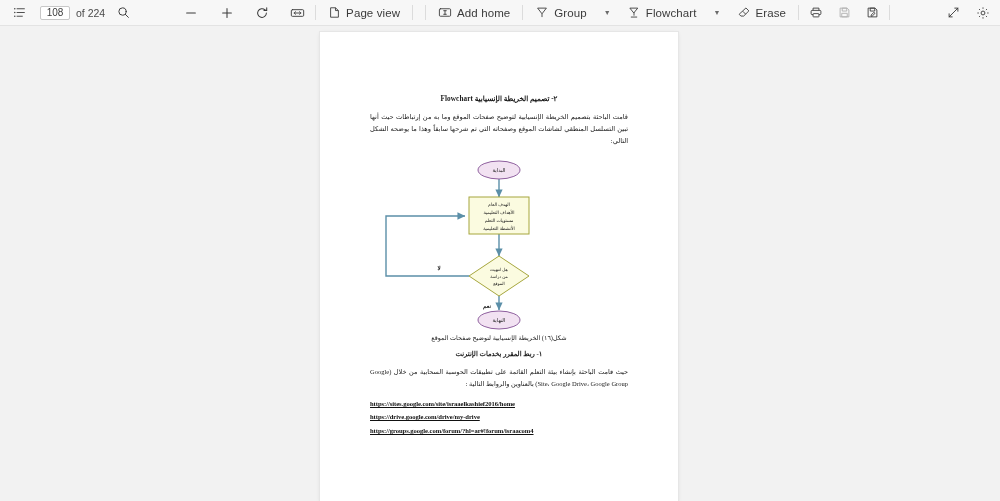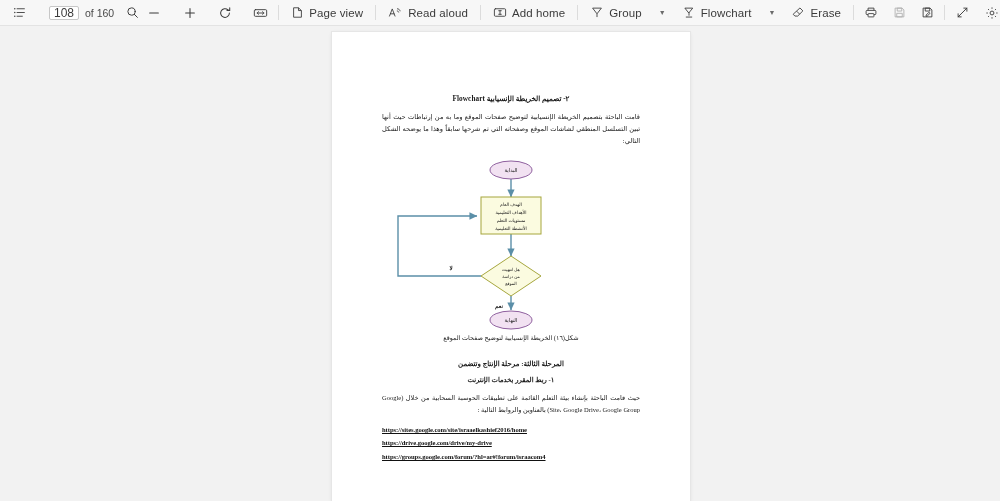--- a/index.html
+++ b/index.html
@@ -37,39 +37,39 @@
   }
   .tb-btn.labeled { padding: 0 6px; gap: 5px; }
   .tb-btn .lbl { font-size: 11.5px; white-space: nowrap; letter-spacing: .1px; }
 
   .page-field {
     width: 30px; height: 14px;
     border: 1px solid #c7c7c7;
     background: #fff;
     border-radius: 2px;
     display: flex; align-items: center; justify-content: center;
-    font-size: 12px; color: #3b3b3b;
-    margin-left: 19px;
+    font-size: 10px; color: #3b3b3b;
+    margin-left: 10px;
   }
   .page-of {
     font-size: 10.5px; color: #4a4a4a;
     margin-left: 6px; white-space: nowrap;
   }
   .tb-sep {
     width: 1px; height: 15px;
     background: #dcdcdc;
     margin: 0 6px;
   }
   .caret { font-size: 7px; color: #6b6b6b; margin-left: 1px; }
   svg { display: block; }
 
   
   .viewer {
     position: absolute;
-    top: 26px; left: 12px;
+    top: 26px; left: 0;
     width: 941px; height: 475px;
     background: #f2f2f2;
     padding-left: 36px;
   }
 
   
   .page {
     position: absolute;
     left: 320px; top: 6px;
     width: 358px; height: 470px;
@@ -183,21 +183,21 @@
           <line x1="5" y1="3.4" x2="14" y2="3.4"></line>
           <line x1="5" y1="8" x2="14" y2="8"></line>
           <line x1="5" y1="12.6" x2="11.5" y2="12.6"></line>
         </svg>
       </span>
     </div>
 
     <div class="page-field">
       <span>108</span>
     </div>
-    <div class="page-of">of 160</div>
+    <div class="page-of">of 224</div>
 
     <div class="tb-btn" style="margin-left:7px;">
       <span>
         <svg width="13" height="13" viewBox="0 0 16 16" fill="none" stroke="#3b3b3b" stroke-width="1.2" stroke-linecap="round">
           <circle cx="6.8" cy="6.8" r="4.5"></circle>
           <line x1="10.2" y1="10.2" x2="14" y2="14"></line>
         </svg>
       </span>
     </div>
   </div>
@@ -248,31 +248,20 @@
         <svg width="13" height="13" viewBox="0 0 16 16" fill="none" stroke="#3b3b3b" stroke-width="1.1" stroke-linejoin="round">
           <path d="M3.2 2.2h6l3.6 3.4v8.2H3.2z"></path>
           <path d="M9.2 2.2v3.4h3.6"></path>
         </svg>
       </span>
       <span class="lbl">Page view</span>
     </div>
 
     <div class="tb-sep"></div>
 
-    <div class="tb-btn labeled">
-      <span>
-        <svg width="15" height="13" viewBox="0 0 18 16" fill="none" stroke="#3b3b3b" stroke-width="1.1" stroke-linecap="round" stroke-linejoin="round">
-          <path d="M1.6 12.4 5 3.6l3.4 8.8"></path>
-          <line x1="2.9" y1="9.6" x2="7.1" y2="9.6"></line>
-          <path d="M11.4 3.4c1.9.3 3 1.3 3.2 2.6"></path>
-          <path d="M11.2 6.1c1 .2 1.6.7 1.7 1.4"></path>
-        </svg>
-      </span>
-      <span class="lbl">Read aloud</span>
-    </div>
 
     <div class="tb-sep"></div>
 
     <div class="tb-btn labeled">
       <span>
         <svg width="14" height="13" viewBox="0 0 17 16" fill="none" stroke="#3b3b3b" stroke-width="1.1" stroke-linecap="round">
           <rect x="1.6" y="3.4" width="13.8" height="9.2" rx="1.2"></rect>
           <line x1="8.5" y1="5.8" x2="8.5" y2="10.2"></line>
           <line x1="6.9" y1="5.8" x2="10.1" y2="5.8"></line>
           <line x1="6.9" y1="10.2" x2="10.1" y2="10.2"></line>
@@ -425,21 +414,20 @@
 
           <g>
             <ellipse cx="129" cy="160" rx="21" ry="9" fill="#f2e2f2" stroke="#8e5f9e" stroke-width="1"></ellipse>
             <text x="129" y="162.4" text-anchor="middle" font-family="'Liberation Serif',serif" font-size="5.2" fill="#1a1a1a" direction="rtl">النهاية</text>
           </g>
         </svg>
       </div>
 
       <div class="caption">شكل(١٦) الخريطة الإنسيابية لتوضيح صفحات الموقع</div>
 
-      <div class="section-head">المرحلة الثالثة: مرحلة الإنتاج وتتضمن</div>
 
       <div class="sub-head">١- ربط المقرر بخدمات الإنترنت</div>
 
       <p class="body-para">حيث قامت الباحثة بإنشاء بيئة التعلم القائمة على تطبيقات الحوسبة السحابية من خلال (Google Site، Google Drive، Google Group) بالعناوين والروابط التالية :</p>
 
       <div class="links">
         <span class="link">https://sites.google.com/site/israaelkashief2016/home</span>
         <span class="link">https://drive.google.com/drive/my-drive</span>
         <span class="link">https://groups.google.com/forum/?hl=ar#!forum/israacom4</span>
       </div>

